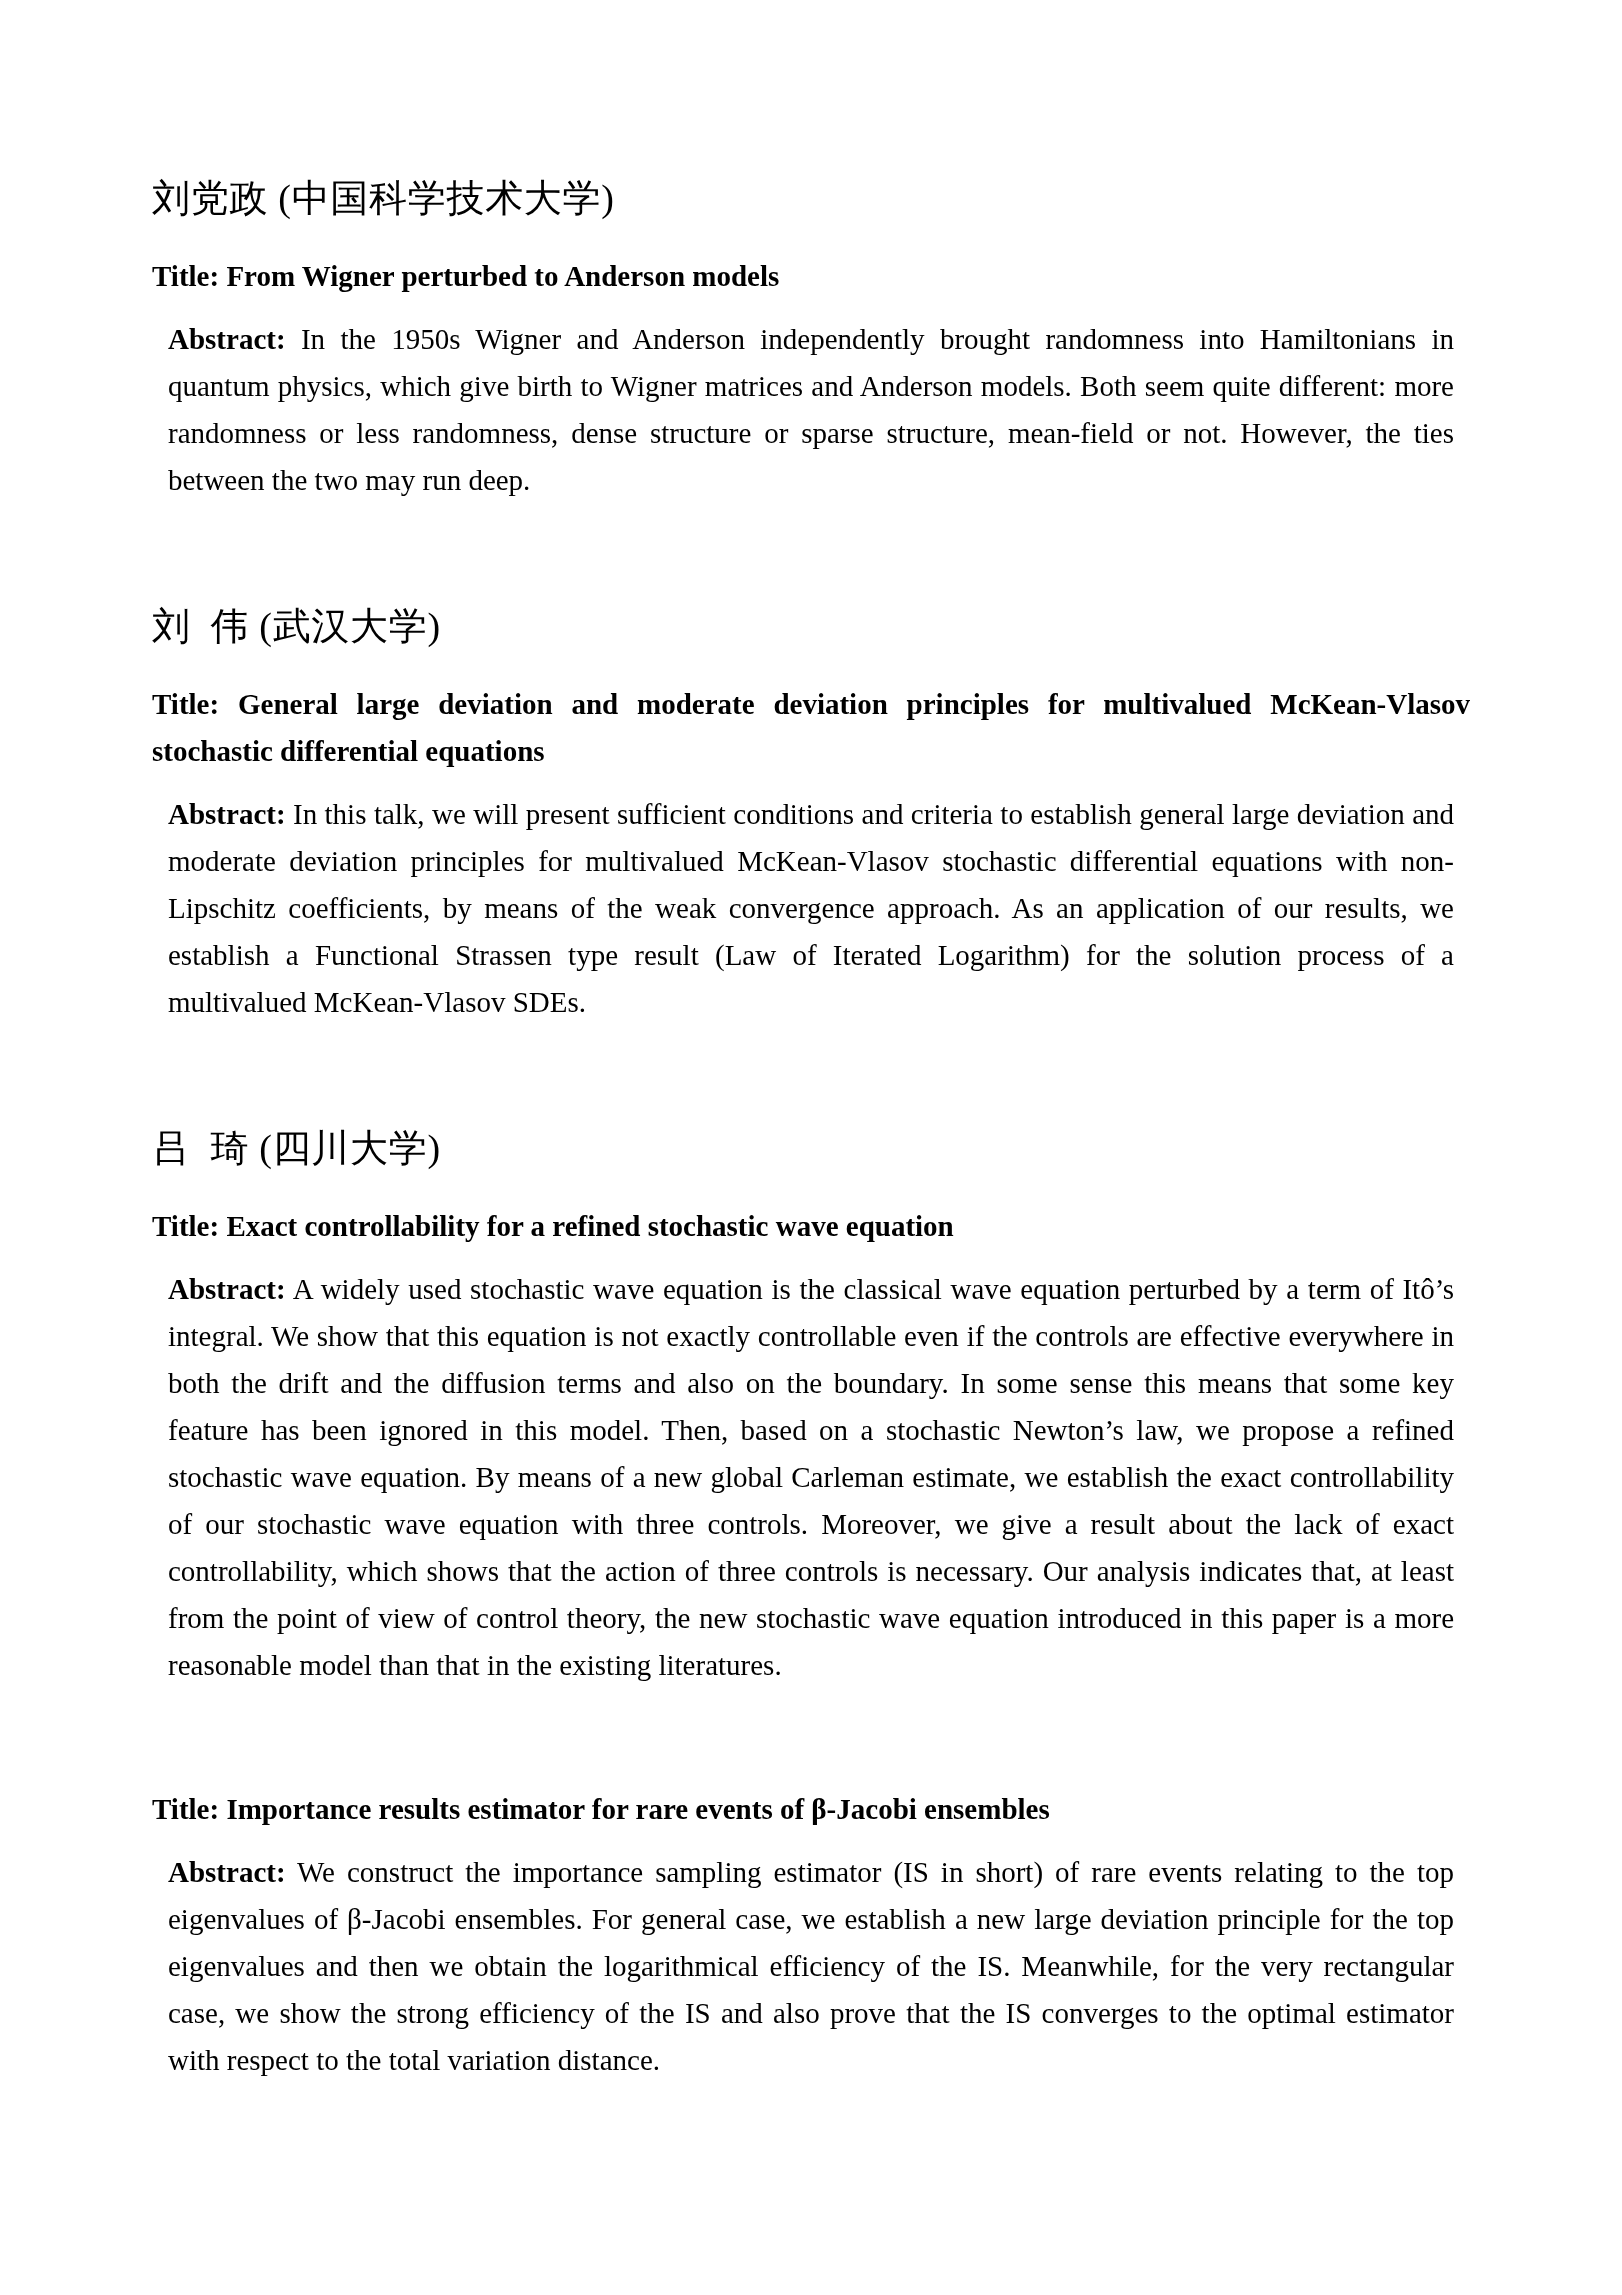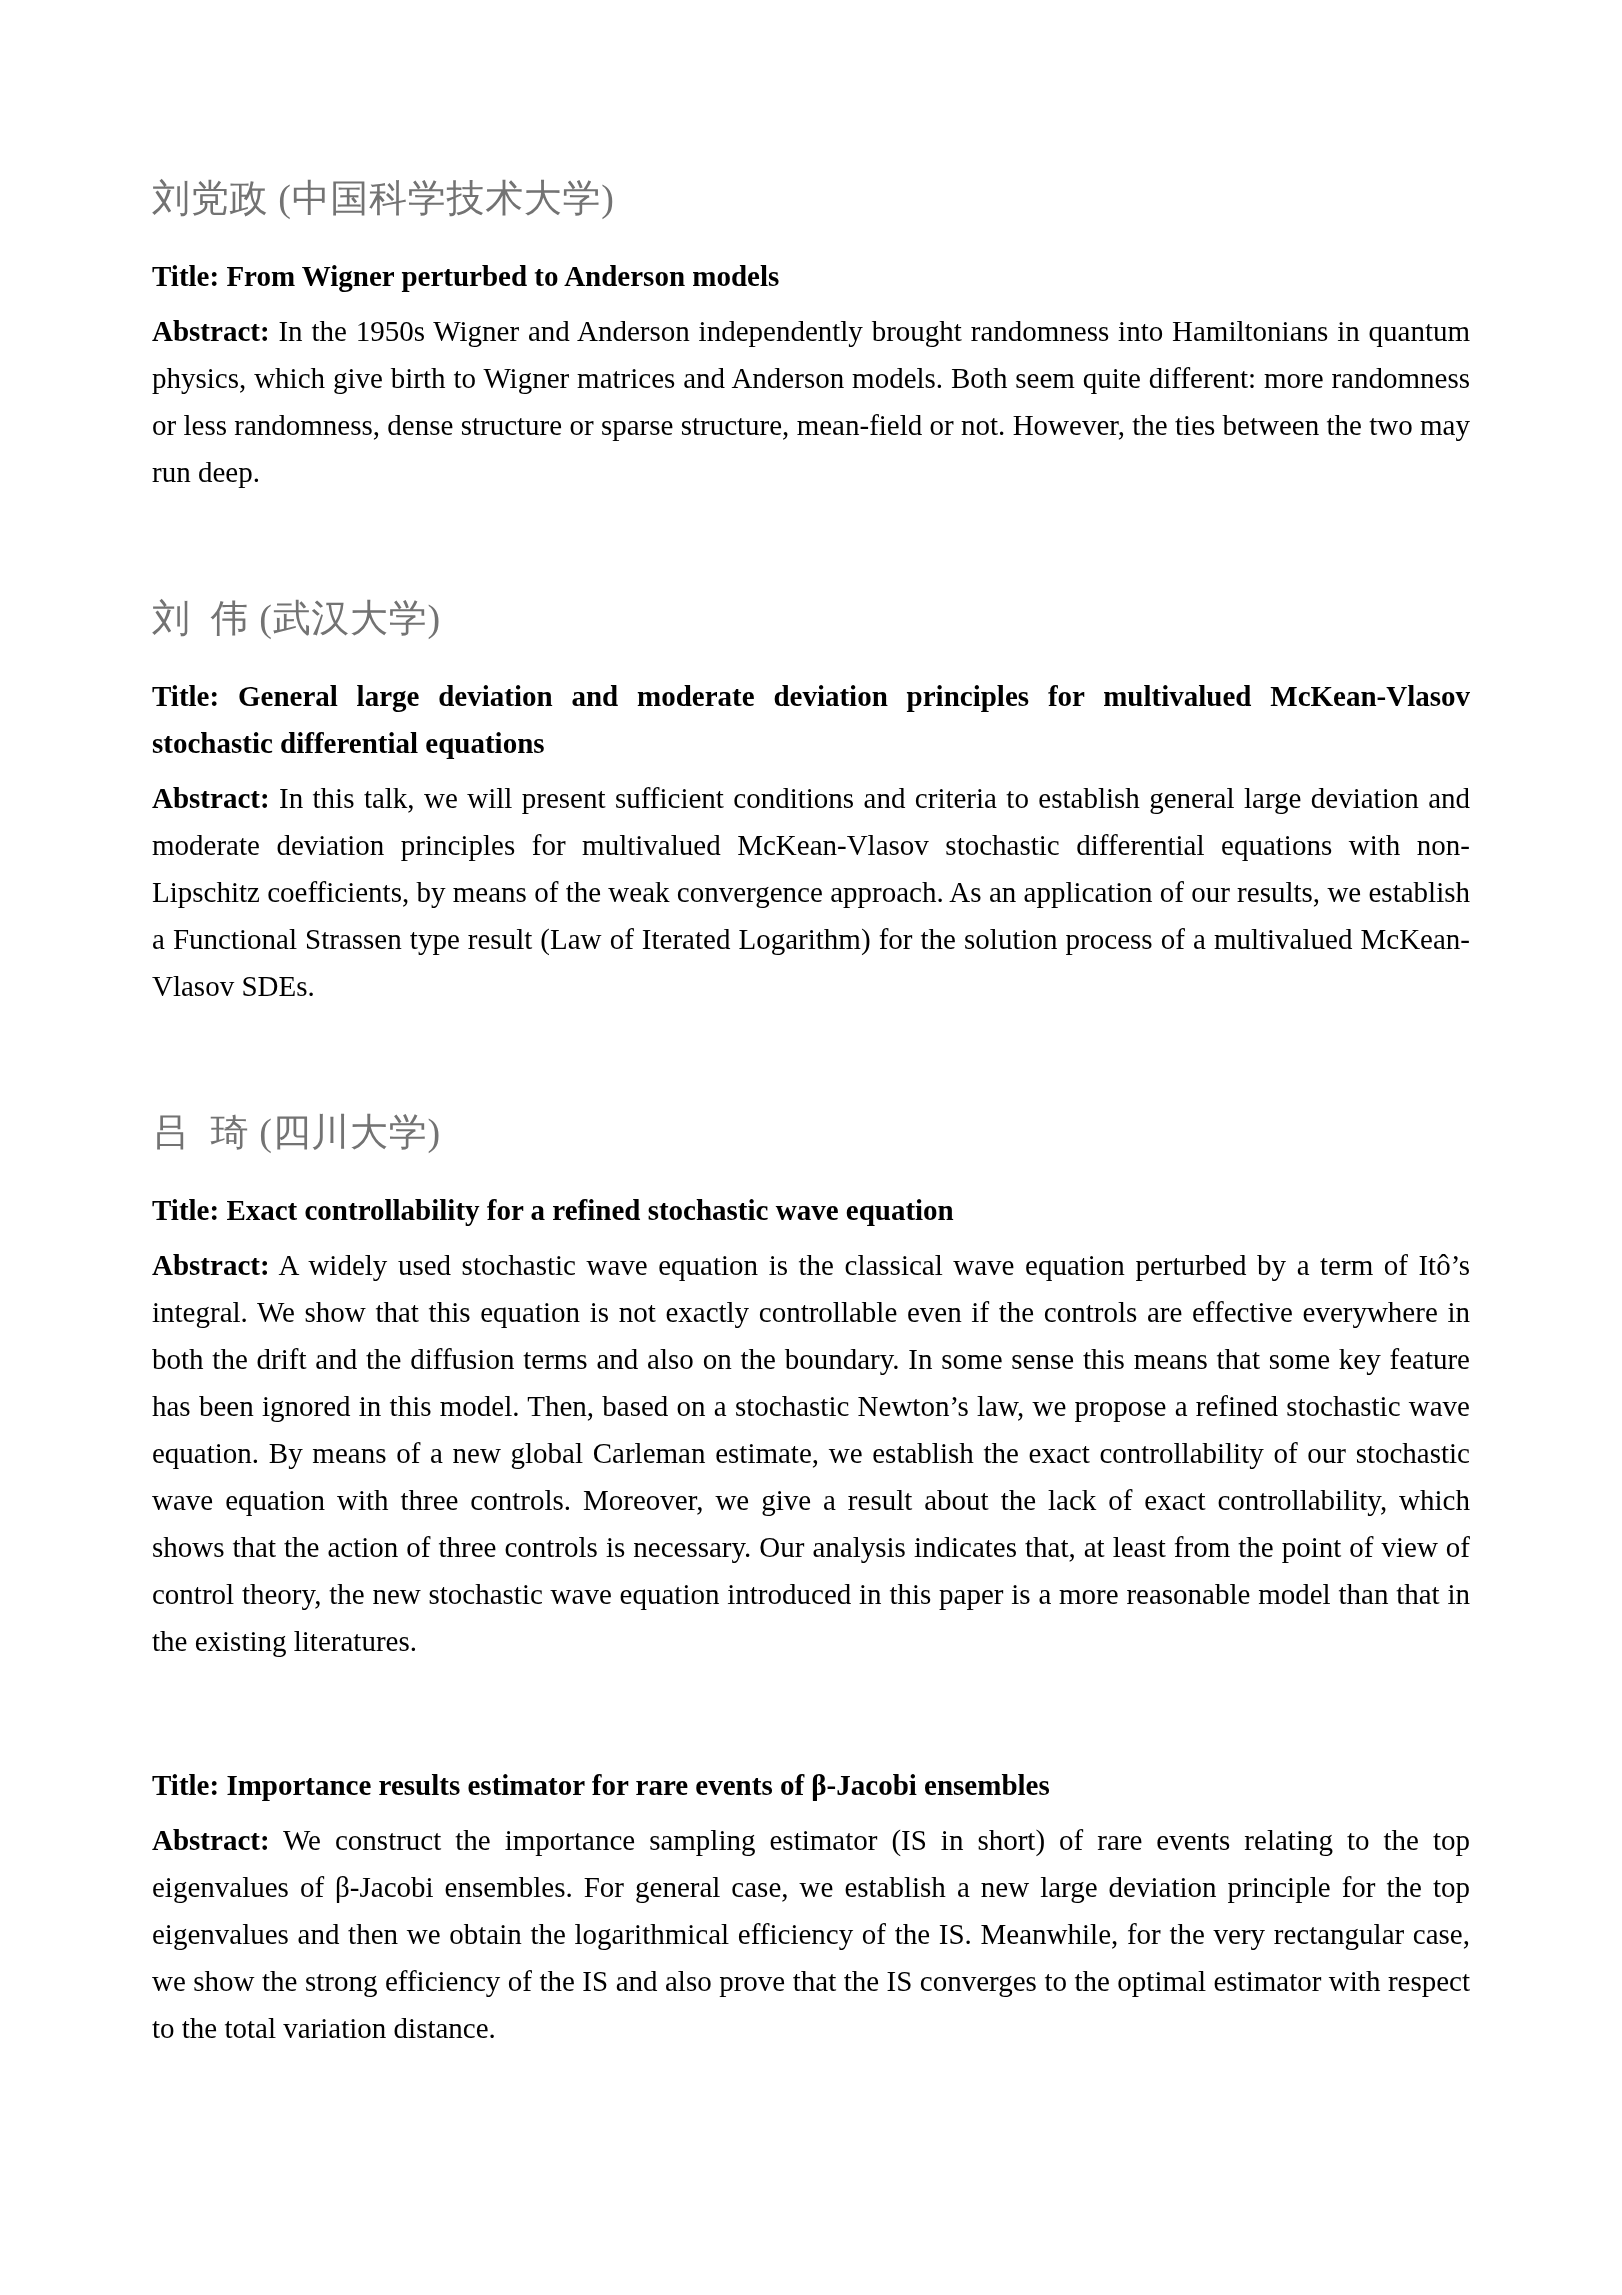--- a/index.html
+++ b/index.html
@@ -19,32 +19,32 @@
     overflow: hidden;
   }
   section.entry {
     margin: 0 0 97px 0;
   }
   .speaker {
     margin: 0 0 30px 0;
     font-size: 38px;
     line-height: 50px;
     font-weight: 400;
-    color: #737373;
+    color: #000000;
     letter-spacing: 0.7px;
   }
   .title-line {
     margin: 0 0 7.9px 0;
     font-size: 29px;
     line-height: 47px;
     font-weight: 700;
     text-align: justify;
   }
   .abstract-para {
-    margin: 0;
+    margin: 16px;
     font-size: 29px;
     line-height: 47px;
     font-weight: 400;
     text-align: justify;
   }
   .label {
     font-weight: 700;
   }
 </style>
 </head>

